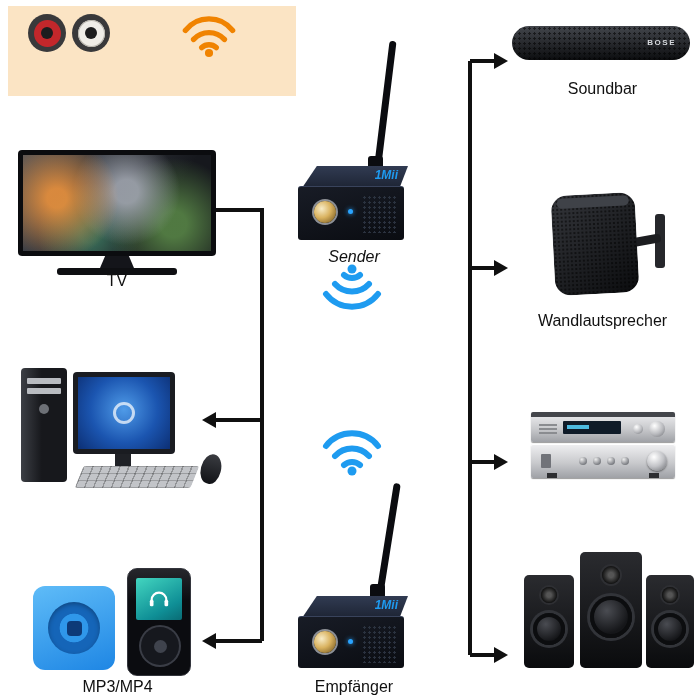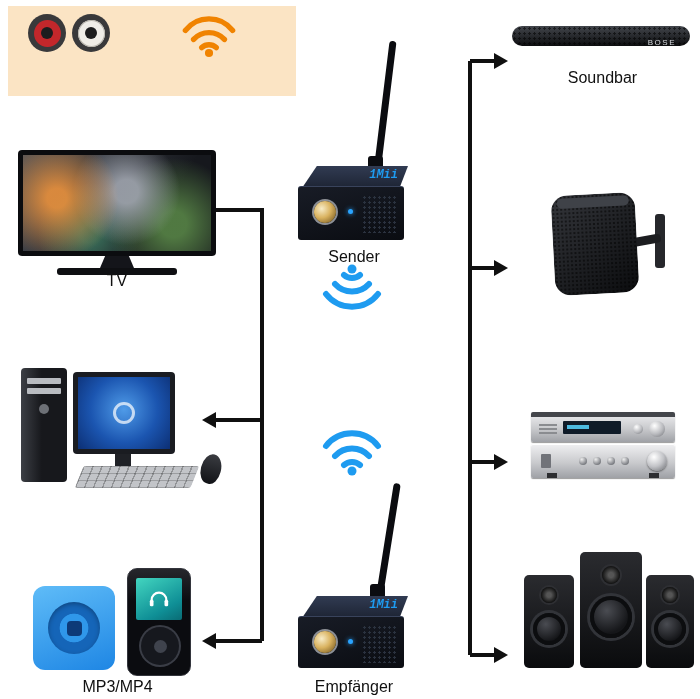--- a/index.html
+++ b/index.html
@@ -27,23 +27,23 @@
   
   .wifi-blue { position:absolute; width:64px; height:52px; color:#1e9bf0; }
   .wifi-sender { left:320px; top:264px; transform:rotate(180deg); }
   .wifi-empf { left:320px; top:424px; }
 
   
   .lbl { position:absolute; text-align:center; font-size:16px; color:#101010; }
   .lbl-tv   { left:18px;  top:272px; width:198px; }
   .lbl-pc   { left:15px;  top:486px; width:205px; }
   .lbl-mp3  { left:25px;  top:678px; width:185px; }
-  .lbl-sender { left:295px; top:248px; width:118px; }
+  .lbl-sender { left:295px; top:248px; width:118px;font-style:italic; }
   .lbl-empf   { left:290px; top:678px; width:128px; }
-  .lbl-sb   { left:515px; top:69px;  width:175px; }
+  .lbl-sb   { left:515px; top:80px;  width:175px; }
   .lbl-ws   { left:505px; top:312px; width:195px; }
   .lbl-amp  { left:500px; top:484px; width:200px; }
   .lbl-as   { left:505px; top:678px; width:195px; }
 
   
   .tv { position:absolute; left:18px; top:150px; width:198px; height:130px; }
   .tv-frame { position:absolute; left:0; top:0; width:198px; height:106px; background:#0b0c0f;
               border-radius:4px; padding:5px; }
   .tv-img { width:100%; height:100%;
     background:
@@ -89,21 +89,21 @@
   .mp4-black { position:absolute; left:102px; top:2px; width:64px; height:108px; border-radius:10px;
                background:linear-gradient(#26272c,#0b0c10 30%); border:1px solid #33353c; }
   .mp4-scr { position:absolute; left:8px; top:9px; width:46px; height:42px; border-radius:2px;
              background:linear-gradient(150deg,#43d6c0,#0f8f96 70%,#0a6b74);
              display:flex; align-items:center; justify-content:center; }
   .mp4-pad { position:absolute; left:13px; top:58px; width:38px; height:38px; border-radius:50%;
              background:#16181e; box-shadow:0 0 0 2px #3a3d46; display:flex; align-items:center; justify-content:center; }
   .mp4-ctr { width:13px; height:13px; border-radius:50%; background:#3f434d; }
 
   
-  .dev { position:absolute; width:115px;font-family:Liberation Mono, monospace; }
+  .dev { position:absolute; width:115px; }
   .dev.sender { left:298px; top:36px; height:212px; }
   .dev.empf   { left:298px; top:470px; height:205px; }
   .antenna { position:absolute; width:7px; background:#0b0c10; border-radius:4px; transform-origin:bottom center; }
   .sender .antenna { left:76px; top:4px; height:128px; transform:rotate(7deg); }
   .empf .antenna   { left:78px; top:12px; height:114px; transform:rotate(9deg); }
   .ant-base { position:absolute; width:15px; height:16px; background:#0b0c10; border-radius:3px; }
   .sender .ant-base { left:70px; top:120px; }
   .empf .ant-base   { left:72px; top:114px; }
   .box-top { position:absolute; height:22px; background:linear-gradient(#313b52,#1d2434);
              clip-path:polygon(14% 0,100% 0,92% 100%,0 100%); }
@@ -117,23 +117,23 @@
   .knob { position:absolute; left:16px; top:14px; width:22px; height:22px; border-radius:50%;
           background:radial-gradient(circle at 35% 35%, #f7ecc8, #d9b25f 45%, #7a5c22 90%);
           box-shadow:0 0 0 2px #8d9096; }
   .led { position:absolute; left:50px; top:22px; width:5px; height:5px; border-radius:50%;
          background:#2aa4ff; box-shadow:0 0 5px #2aa4ff; }
   .vents { position:absolute; right:8px; top:8px; width:34px; height:38px; opacity:.9;
            background-image:radial-gradient(#2e3644 1px, transparent 1.3px); background-size:5px 5px; }
 
   
   .soundbar { position:absolute; left:512px; top:26px; width:178px; height:38px; }
-  .sb-body { position:relative; width:100%; height:20px; border-radius:17px;
+  .sb-body { position:relative; width:100%; height:34px; border-radius:17px;
              background-image:radial-gradient(rgba(0,0,0,.55) 1px, transparent 1.4px), linear-gradient(#43464c,#0c0d0f);
-             background-size:5px 5px, 100% 100%; }
+             background-size:5px 5px, 100% 100%;font-weight:bold; }
   .sb-brand { position:absolute; right:14px; top:12px; font-size:8px; letter-spacing:1.5px; color:#d6d9dd; }
 
   
   .wallspk { position:absolute; left:545px; top:192px; width:130px; height:112px; }
   .ws-plate { position:absolute; left:110px; top:22px; width:10px; height:54px; background:#26272b; border-radius:3px; }
   .ws-arm { position:absolute; left:84px; top:44px; width:32px; height:9px; background:#1c1d20;
             border-radius:4px; transform:rotate(-10deg); }
   .ws-body { position:absolute; left:8px; top:2px; width:84px; height:100px; border-radius:16px; transform:rotate(-3deg);
              background-image:radial-gradient(rgba(0,0,0,.5) .8px, transparent 1.1px), linear-gradient(140deg,#34363b,#0b0c0e);
              background-size:4px 4px, 100% 100%; }
@@ -329,20 +329,21 @@
   </div>
   <div class="lbl lbl-sb">Soundbar</div>
 
   <div class="wallspk">
     <div class="ws-plate"></div>
     <div class="ws-arm"></div>
     <div class="ws-body">
       <div class="ws-top"></div>
     </div>
   </div>
+  <div class="lbl lbl-ws">Wandlautsprecher</div>
 
   <div class="amp">
     <div class="amp-unit amp-top">
       <div class="btns"></div>
       <div class="amp-display"></div>
       <div class="kn-b"></div>
       <div class="kn-a"></div>
     </div>
     <div class="amp-unit amp-bottom">
       <div class="sw"></div>

